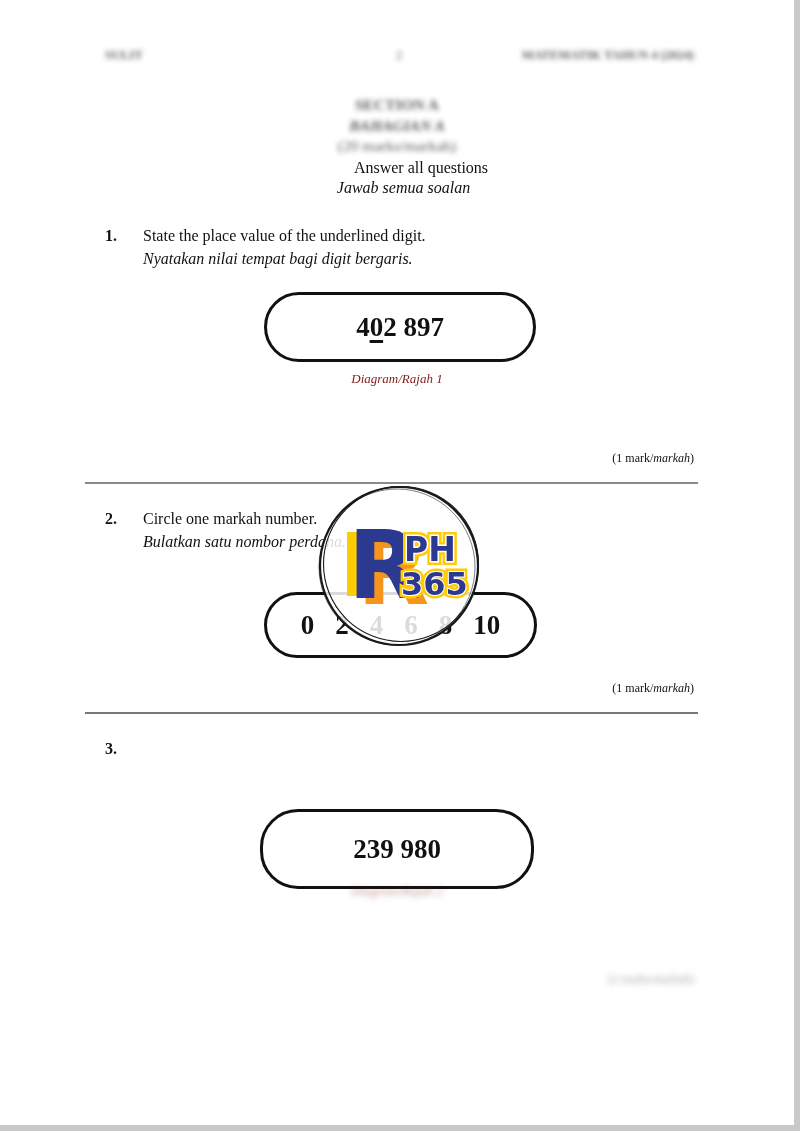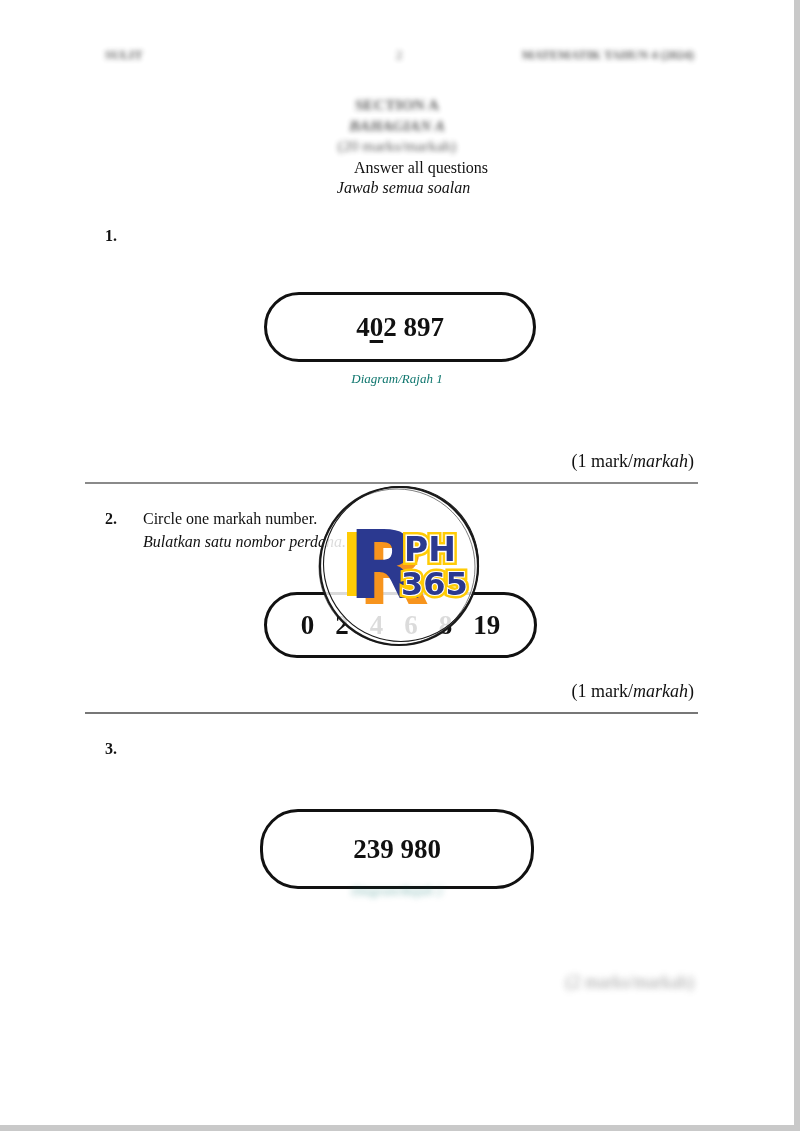--- a/index.html
+++ b/index.html
@@ -37,23 +37,23 @@
     border:3px solid #111;
     border-radius:38px;
     display:flex; align-items:center; justify-content:center;
     font-weight:bold; font-size:27px;
     background:transparent;
     box-sizing:border-box;
   }
   .pill .u { text-decoration:underline; text-underline-offset:4px; text-decoration-thickness:2.5px; }
   .numrow { display:flex; gap:21px; }
 
-  .caption { width:100%; text-align:center; font-style:italic; font-size:13px; color:#0f766e; }
+  .caption { width:100%; text-align:center; font-style:italic; font-size:13px; color:#7f1d1d; }
 
-  .marks { font-size:18px; white-space:nowrap; }
+  .marks { font-size:12px; white-space:nowrap; }
   .marks .i { font-style:italic; }
 
   .rule { border:0; border-top:2px solid #8a8a8a; margin:0; }
   .rule.thick { border-top:2.6px solid #777; }
 
   .watermark { z-index:6; pointer-events:none; }
 </style>
 </head>
 <body>
 
@@ -66,20 +66,24 @@
   <div class="abs section-block">
     <div class="b blurred">SECTION A</div>
     <div class="b i blurred">BAHAGIAN A</div>
     <div class="blurred">(20 marks/markah)</div>
     <div style="font-size:16px; margin-top:1px;padding-left:48px;">Answer all questions</div>
     <div class="i" style="font-size:16px;padding-left:13px;">Jawab semua soalan</div>
   </div>
 
   <div class="abs question" style="left:105px; top:224px; width:600px;">
     <div class="qnum">1.</div>
+    <div>
+      <div>State the place value of the underlined digit.</div>
+      <div class="q-ms">Nyatakan nilai tempat bagi digit bergaris.</div>
+    </div>
   </div>
 
   <div class="abs pill" style="left:264px; top:292px; width:272px; height:70px;">
     <span><span>4</span><span class="u">0</span><span>2 897</span></span>
   </div>
   <div class="abs caption" style="top:371px; left:0;">Diagram/Rajah 1</div>
 
   <div class="abs marks" style="right:100px; top:451px;">
     <span>(1 mark/</span><span class="i">markah</span><span>)</span>
   </div>
@@ -94,21 +98,21 @@
     </div>
   </div>
 
   <div class="abs pill" style="left:264px; top:592px; width:273px; height:66px;">
     <div class="numrow">
       <span>0</span>
       <span>2</span>
       <span>4</span>
       <span>6</span>
       <span>8</span>
-      <span>19</span>
+      <span>10</span>
     </div>
   </div>
 
   <div class="abs marks" style="right:100px; top:681px;">
     <span>(1 mark/</span><span class="i">markah</span><span>)</span>
   </div>
 
   <hr class="abs rule thick" style="left:85px; top:712px; width:613px;">
 
   <div class="abs question" style="left:105px; top:737px; width:600px;">

